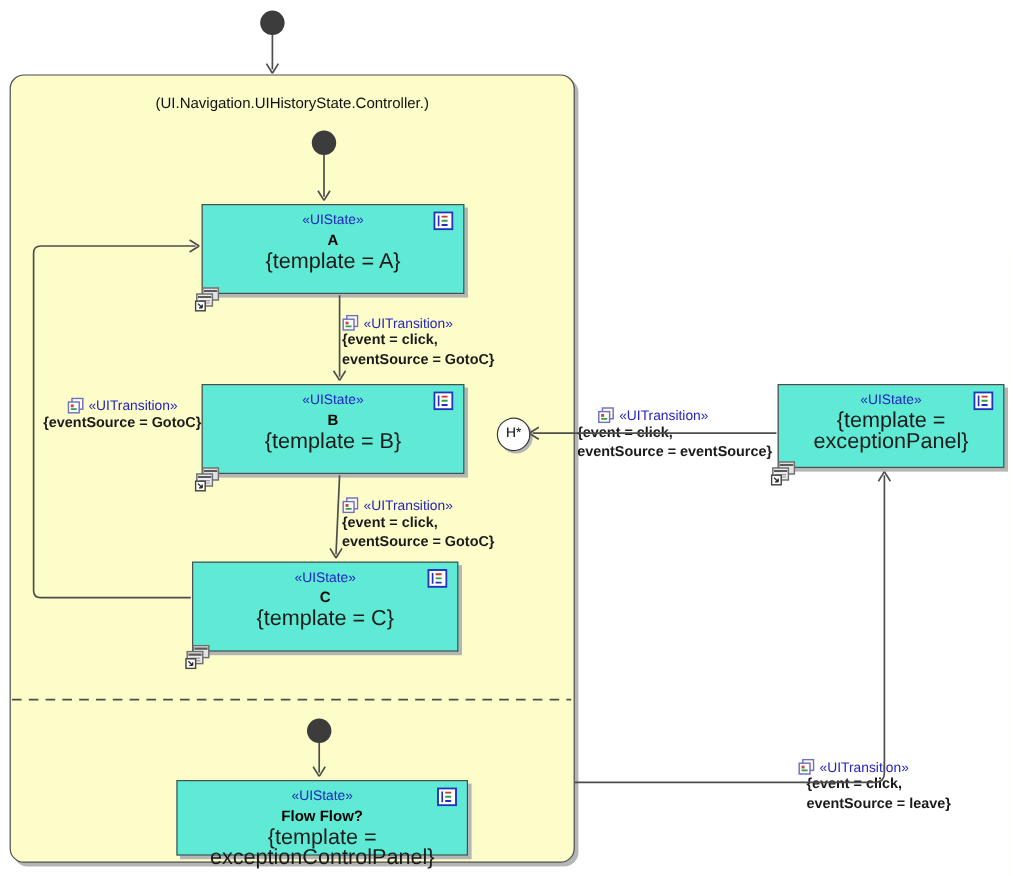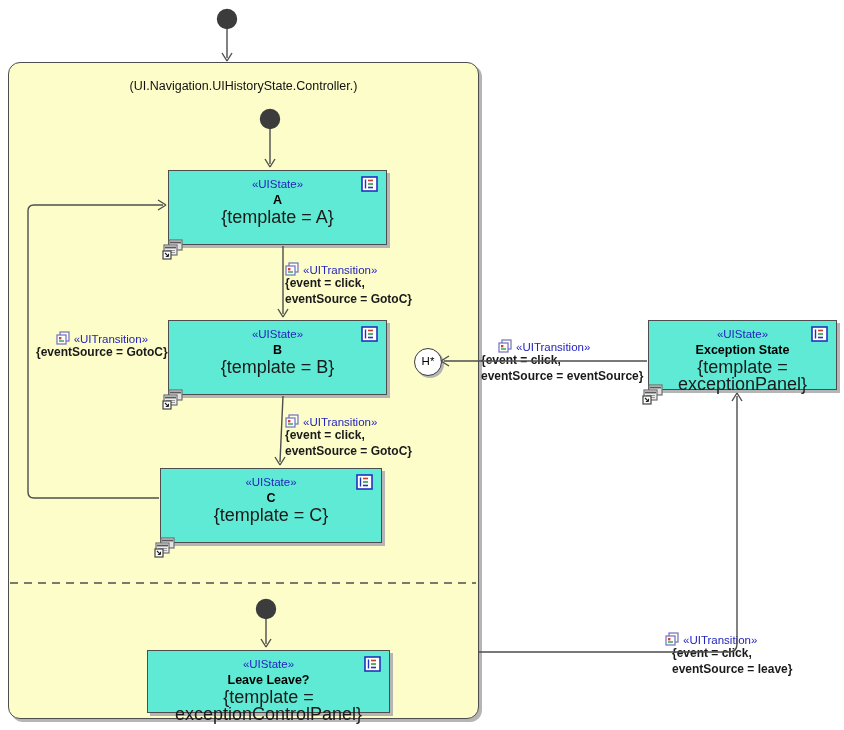--- a/index.html
+++ b/index.html
@@ -123,30 +123,29 @@
     <svg class="list-icon">
         <use href="#icon-list"></use>
       </svg>
     <svg class="submachine-icon">
         <use href="#icon-sub"></use>
       </svg>
   </div>
 
   <div class="state" style="left:147px;top:650px;width:243px;height:63px;">
     <div class="s-stereo">«UIState»</div>
-    <div class="s-name">Leave Leave?</div>
+    <div class="s-name">Flow Flow?</div>
     <div class="s-constraint">{template = exceptionControlPanel}</div>
     <svg class="list-icon">
         <use href="#icon-list"></use>
       </svg>
   </div>
 
   <div class="state" style="left:648px;top:320px;width:189px;height:70px;">
     <div class="s-stereo">«UIState»</div>
-    <div class="s-name">Exception State</div>
     <div class="s-constraint">{template = exceptionPanel}</div>
     <svg class="list-icon">
         <use href="#icon-list"></use>
       </svg>
     <svg class="submachine-icon">
         <use href="#icon-sub"></use>
       </svg>
   </div>
 
   <div class="history">H*</div>

